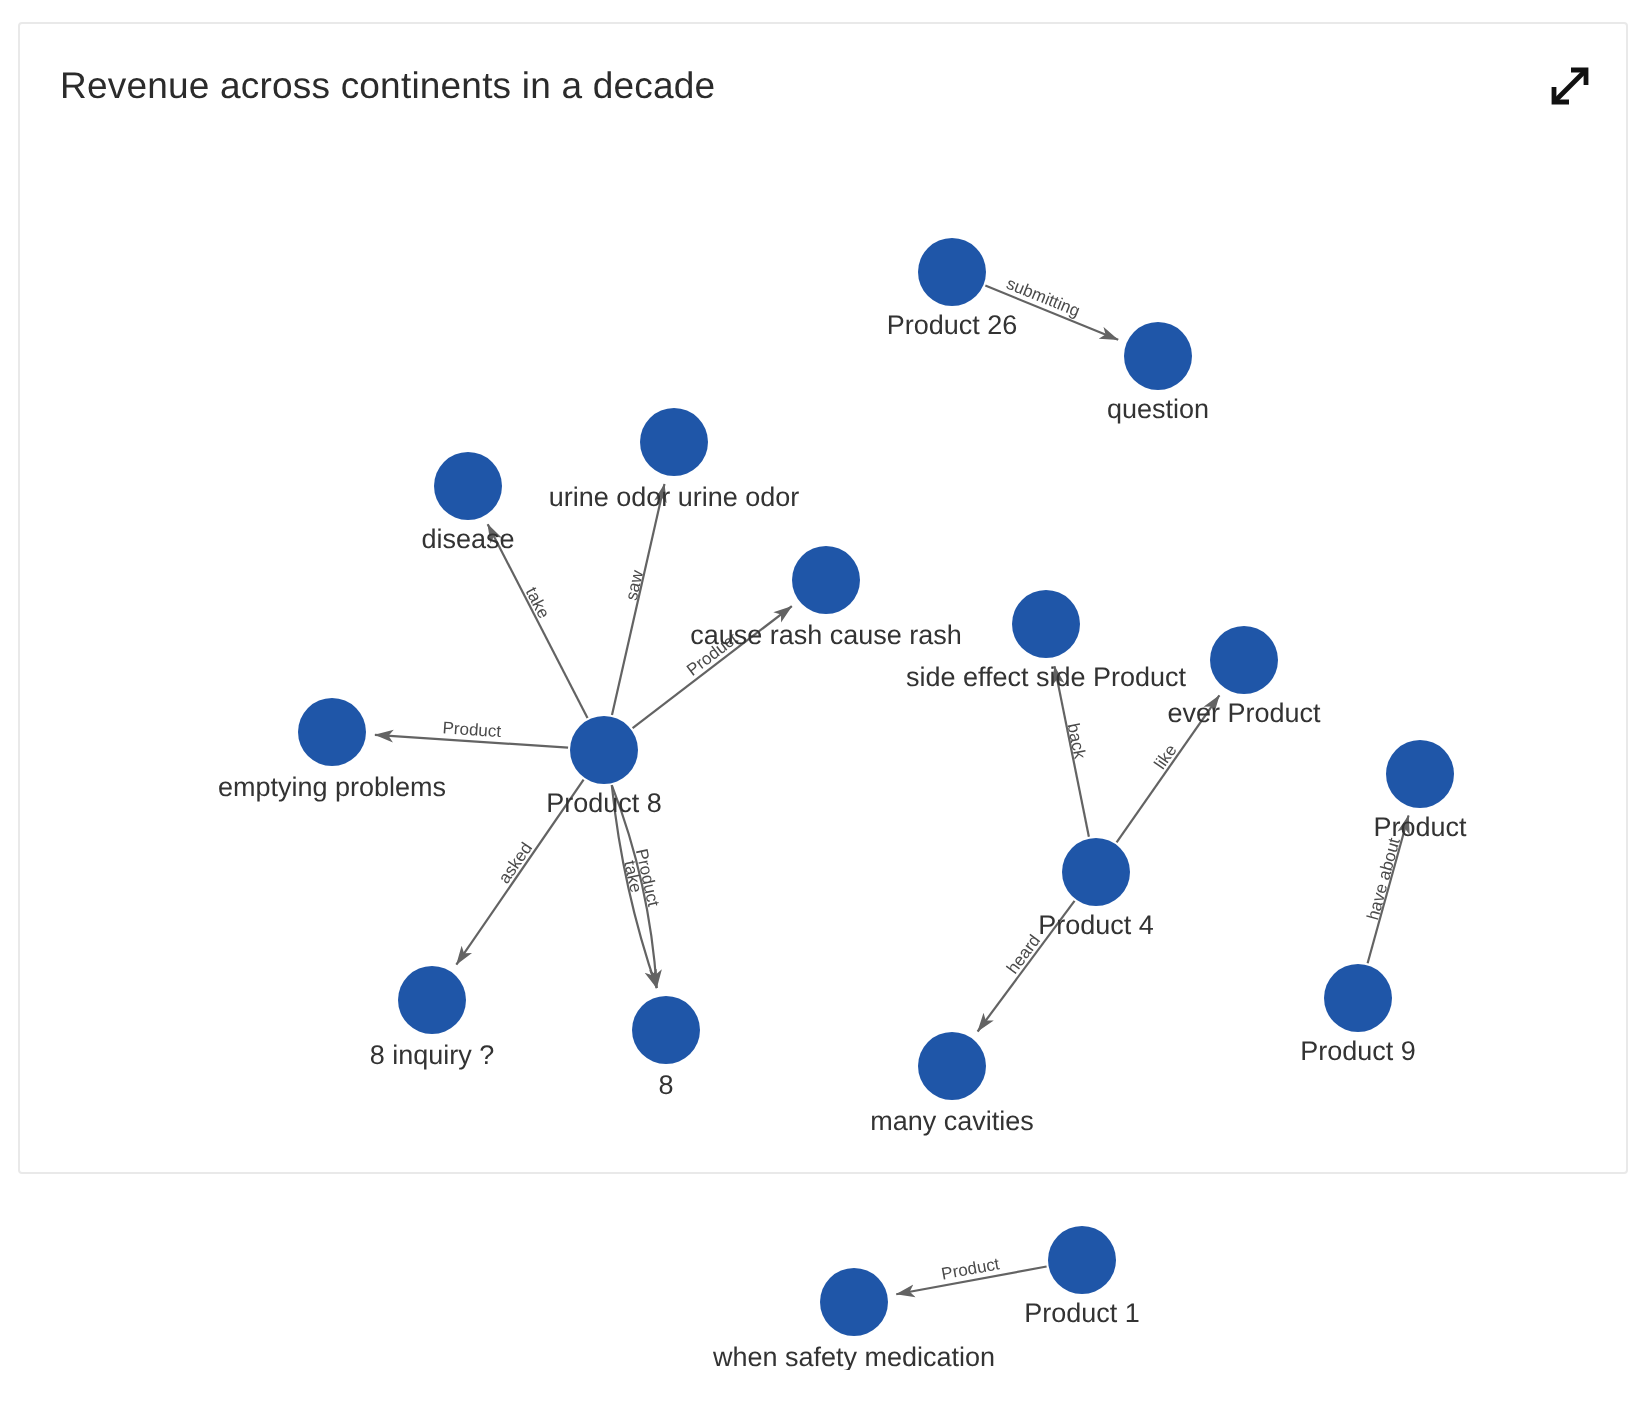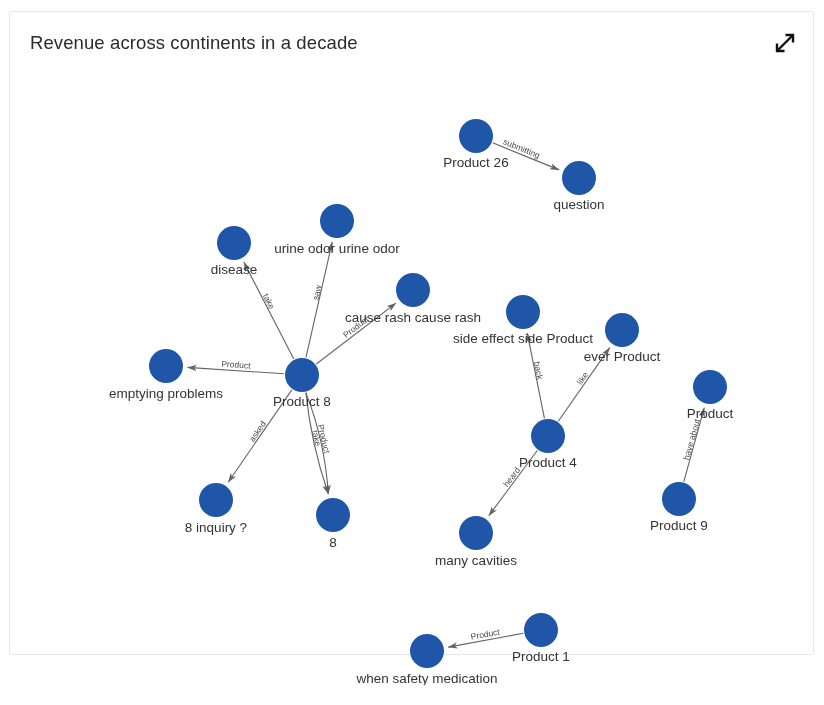--- a/index.html
+++ b/index.html
@@ -9,21 +9,21 @@
     width: 824px;
     height: 705px;
     font-family: "Liberation Sans", sans-serif;
     overflow: hidden;
   }
   #card {
     position: absolute;
     left: 9px;
     top: 11px;
     width: 805px;
-    height: 644px;
+    height: 576px;
     background: #ffffff;
     border: 1px solid #e9e9e9;
     border-radius: 2px;
     box-sizing: border-box;
   }
   #title {
     position: absolute;
     left: 20px;
     top: 20px;
     font-size: 18.5px;

